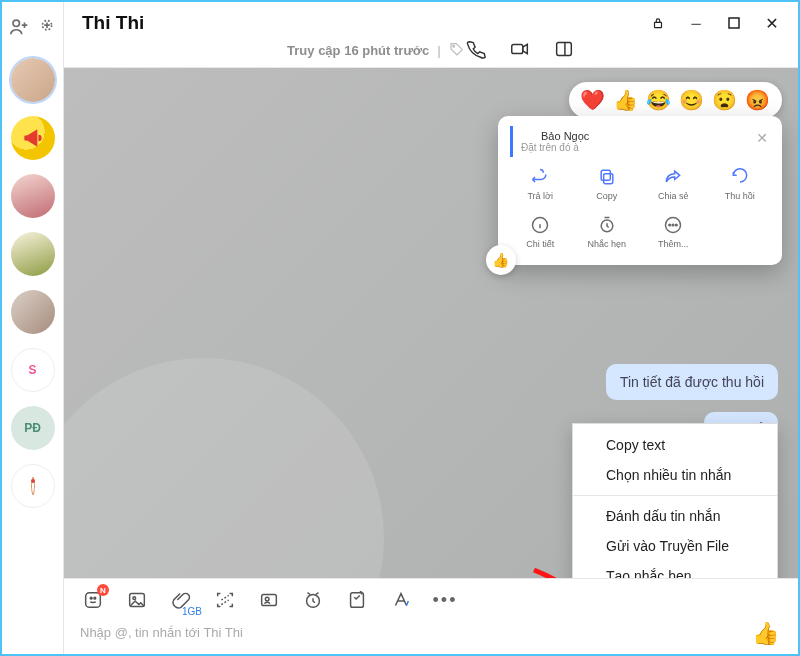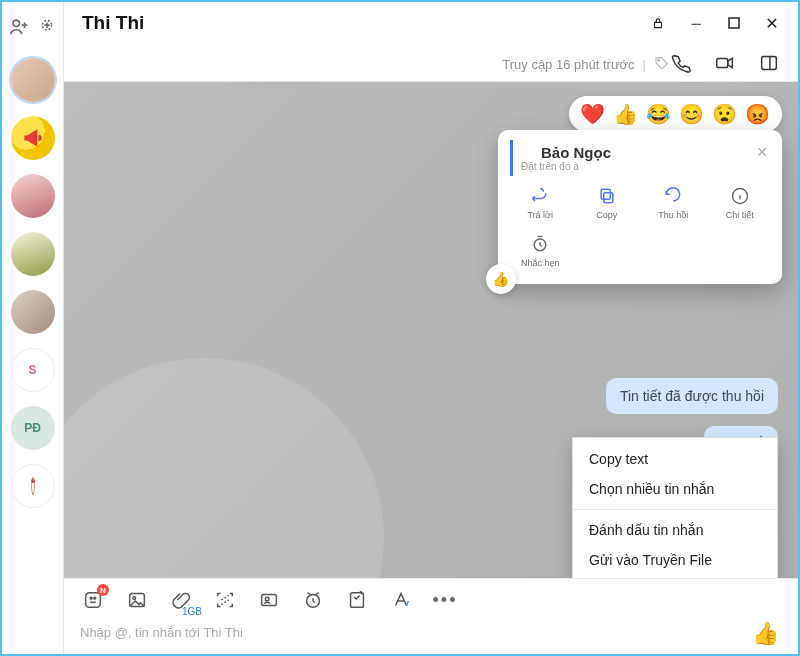--- a/index.html
+++ b/index.html
@@ -25,53 +25,53 @@
   .av8 { background: #fff; border:1px solid #eee; display:flex; align-items:center; justify-content:center;}
   .av8 svg { width:24px;height:24px; }
   .mega svg{ width:26px;height:26px; fill:#e53a2f; }
 
   
   .header { padding: 8px 18px 4px 18px; border-bottom: 1px solid #e8e8e8; }
   .htop { display:flex; align-items:center; justify-content:space-between; height:26px;gap:42px; }
   .title { font-size: 19px; font-weight: 600; color: #111; }
   .winctrl { display:flex; align-items:center; gap:22px; color:#222; }
   .winctrl span { width:16px; display:inline-flex; justify-content:center; cursor:default;}
-  .hsub { display:flex; align-items:center; justify-content:flex-end; margin-top:16px; }
+  .hsub { display:flex; align-items:center; justify-content:center; margin-top:2px;font-weight:bold; }
   .presence { font-size: 13px; color: #8e8e8e; display:flex; align-items:center; gap:8px;}
   .presence .tag{ color:#bbb; }
   .hicons { display:flex; gap:22px; color:#444; align-items:center; }
   .hicons svg{ width:22px;height:22px; stroke:#333; fill:none; stroke-width:1.6; }
 
   
   .chat { flex:1; background: linear-gradient(135deg,#bdbdbd,#aeb0b0); position:relative; overflow:hidden; }
   .chat::after{ content:""; position:absolute; left:-40px; bottom:-140px; width:360px;height:360px; border-radius:50%; background: rgba(255,255,255,0.12); }
 
   
   .reacts { position:absolute; top:14px; right:16px; background:#fff; border-radius: 30px; padding:6px 12px; display:flex; gap:8px; box-shadow:0 2px 8px rgba(0,0,0,0.2); font-size:20px; }
 
   
   .pop { position:absolute; top:48px; right:16px; width: 284px; background:#fff; border-radius:10px; box-shadow:0 8px 24px rgba(0,0,0,0.25); padding:10px 12px 12px; }
   .pop-head { display:flex; align-items:flex-start; justify-content:space-between; border-left:3px solid #3a78ff; padding:4px 2px 4px 8px; margin-bottom:6px; }
-  .pop-head .phn { font-size:15px; font-weight:700;padding-left:20px;}
+  .pop-head .phn { font-size:11px; font-weight:400;padding-left:20px;}
   .pop-head .phs { font-size:10px; color:#9a9a9a; }
   .pop-close { color:#aaa; font-size:14px; cursor:pointer; }
   .pop-grid { display:grid; grid-template-columns: repeat(4,1fr); gap:6px 6px; }
   .pop-item { display:flex; flex-direction:column; align-items:center; gap:4px; padding:4px 0; font-size:9px; color:#6b6b6b; }
   .pop-item svg{ width:20px;height:20px; stroke:#5078ff; fill:none; stroke-width:1.8; }
   .pop-item.secondary svg{ stroke:#6b6b6b; }
   .thumb-bubble { position:absolute; left:-12px; bottom:-10px; width:30px; height:30px; background:#fff; border-radius:50%; display:flex; align-items:center; justify-content:center; font-size:14px; box-shadow:0 2px 6px rgba(0,0,0,0.2); }
 
   
   .bubble { position:absolute; right:20px; background:#d4e7ff; color:#445; border-radius:10px; padding:10px 14px; font-size:14px; }
   .bubble1 { top:296px; }
   .bubble2 { top:344px; overflow:hidden; text-overflow:ellipsis; white-space:nowrap; max-width:120px; }
 
   
   .ctx { position:absolute; right:20px; top:355px; width:206px; background:#fff; border:1px solid #ddd; box-shadow:0 6px 18px rgba(0,0,0,0.2); padding:6px 0; z-index:50; }
-  .ctx-item { padding:7px 16px; font-size:14px; color:#222; cursor:default;}
+  .ctx-item { padding:7px 33px; font-size:14px; color:#222; cursor:default;}
   .ctx-sep { height:1px; background:#e6e6e6; margin:5px 0;}
 
   
   .composer { border-top:1px solid #e8e8e8; background:#fff; }
   .tools { display:flex; align-items:center; gap:18px; padding:8px 16px 4px; color:#555;}
   .tool { width:26px; height:26px; display:flex; align-items:center; justify-content:center; position:relative;}
   .tool svg{ width:22px;height:22px; stroke:#555; fill:none; stroke-width:1.6; }
   .tool .sub { position:absolute; right:-8px; bottom:-4px; font-size:10px; font-weight:400; color:#2f7fe6;}
   .tool .n-badge{ position:absolute; top:-3px; right:-3px; width:12px;height:12px; background:#ff4a3d; color:#fff; font-size:8px; font-weight:700; border-radius:50%; display:flex; align-items:center; justify-content:center;}
   .dots{ font-size:18px; letter-spacing:2px; color:#666; }
@@ -198,38 +198,53 @@
           </div>
           <div class="pop-item">
             <svg viewBox="0 0 24 24">
                 <rect x="8" y="8" width="11" height="12" rx="2"></rect>
                 <rect x="5" y="4" width="11" height="12" rx="2"></rect>
               </svg>
             <span>Copy</span>
           </div>
           <div class="pop-item">
             <svg viewBox="0 0 24 24">
+                <path d="M14 5l6 5-6 5v-3c-5 0-8 2-10 6 0-7 5-10 10-10V5z"></path>
+              </svg>
+            <span>Chia sẻ</span>
+          </div>
+          <div class="pop-item">
+            <svg viewBox="0 0 24 24">
                 <path d="M4 10a8 8 0 118 8"></path>
                 <path d="M4 6v4h4"></path>
               </svg>
             <span>Thu hồi</span>
           </div>
           <div class="pop-item secondary">
             <svg viewBox="0 0 24 24">
                 <circle cx="12" cy="12" r="9"></circle>
                 <path d="M12 8v.01M12 11v5"></path>
               </svg>
             <span>Chi tiết</span>
           </div>
           <div class="pop-item secondary">
             <svg viewBox="0 0 24 24">
                 <circle cx="12" cy="13" r="7"></circle>
                 <path d="M12 10v3l2 2M9 3h6"></path>
               </svg>
             <span>Nhắc hẹn</span>
+          </div>
+          <div class="pop-item secondary">
+            <svg viewBox="0 0 24 24">
+                <circle cx="12" cy="12" r="9"></circle>
+                <circle cx="8" cy="12" r="1" fill="#6b6b6b"></circle>
+                <circle cx="12" cy="12" r="1" fill="#6b6b6b"></circle>
+                <circle cx="16" cy="12" r="1" fill="#6b6b6b"></circle>
+              </svg>
+            <span>Thêm...</span>
           </div>
         </div>
         <div class="thumb-bubble">👍</div>
       </div>
 
       <div class="bubble bubble1">Tin tiết đã được thu hồi</div>
       <div class="bubble bubble2">Tin nhắ</div>
 
       <div class="ctx">
         <div class="ctx-item">Copy text</div>

